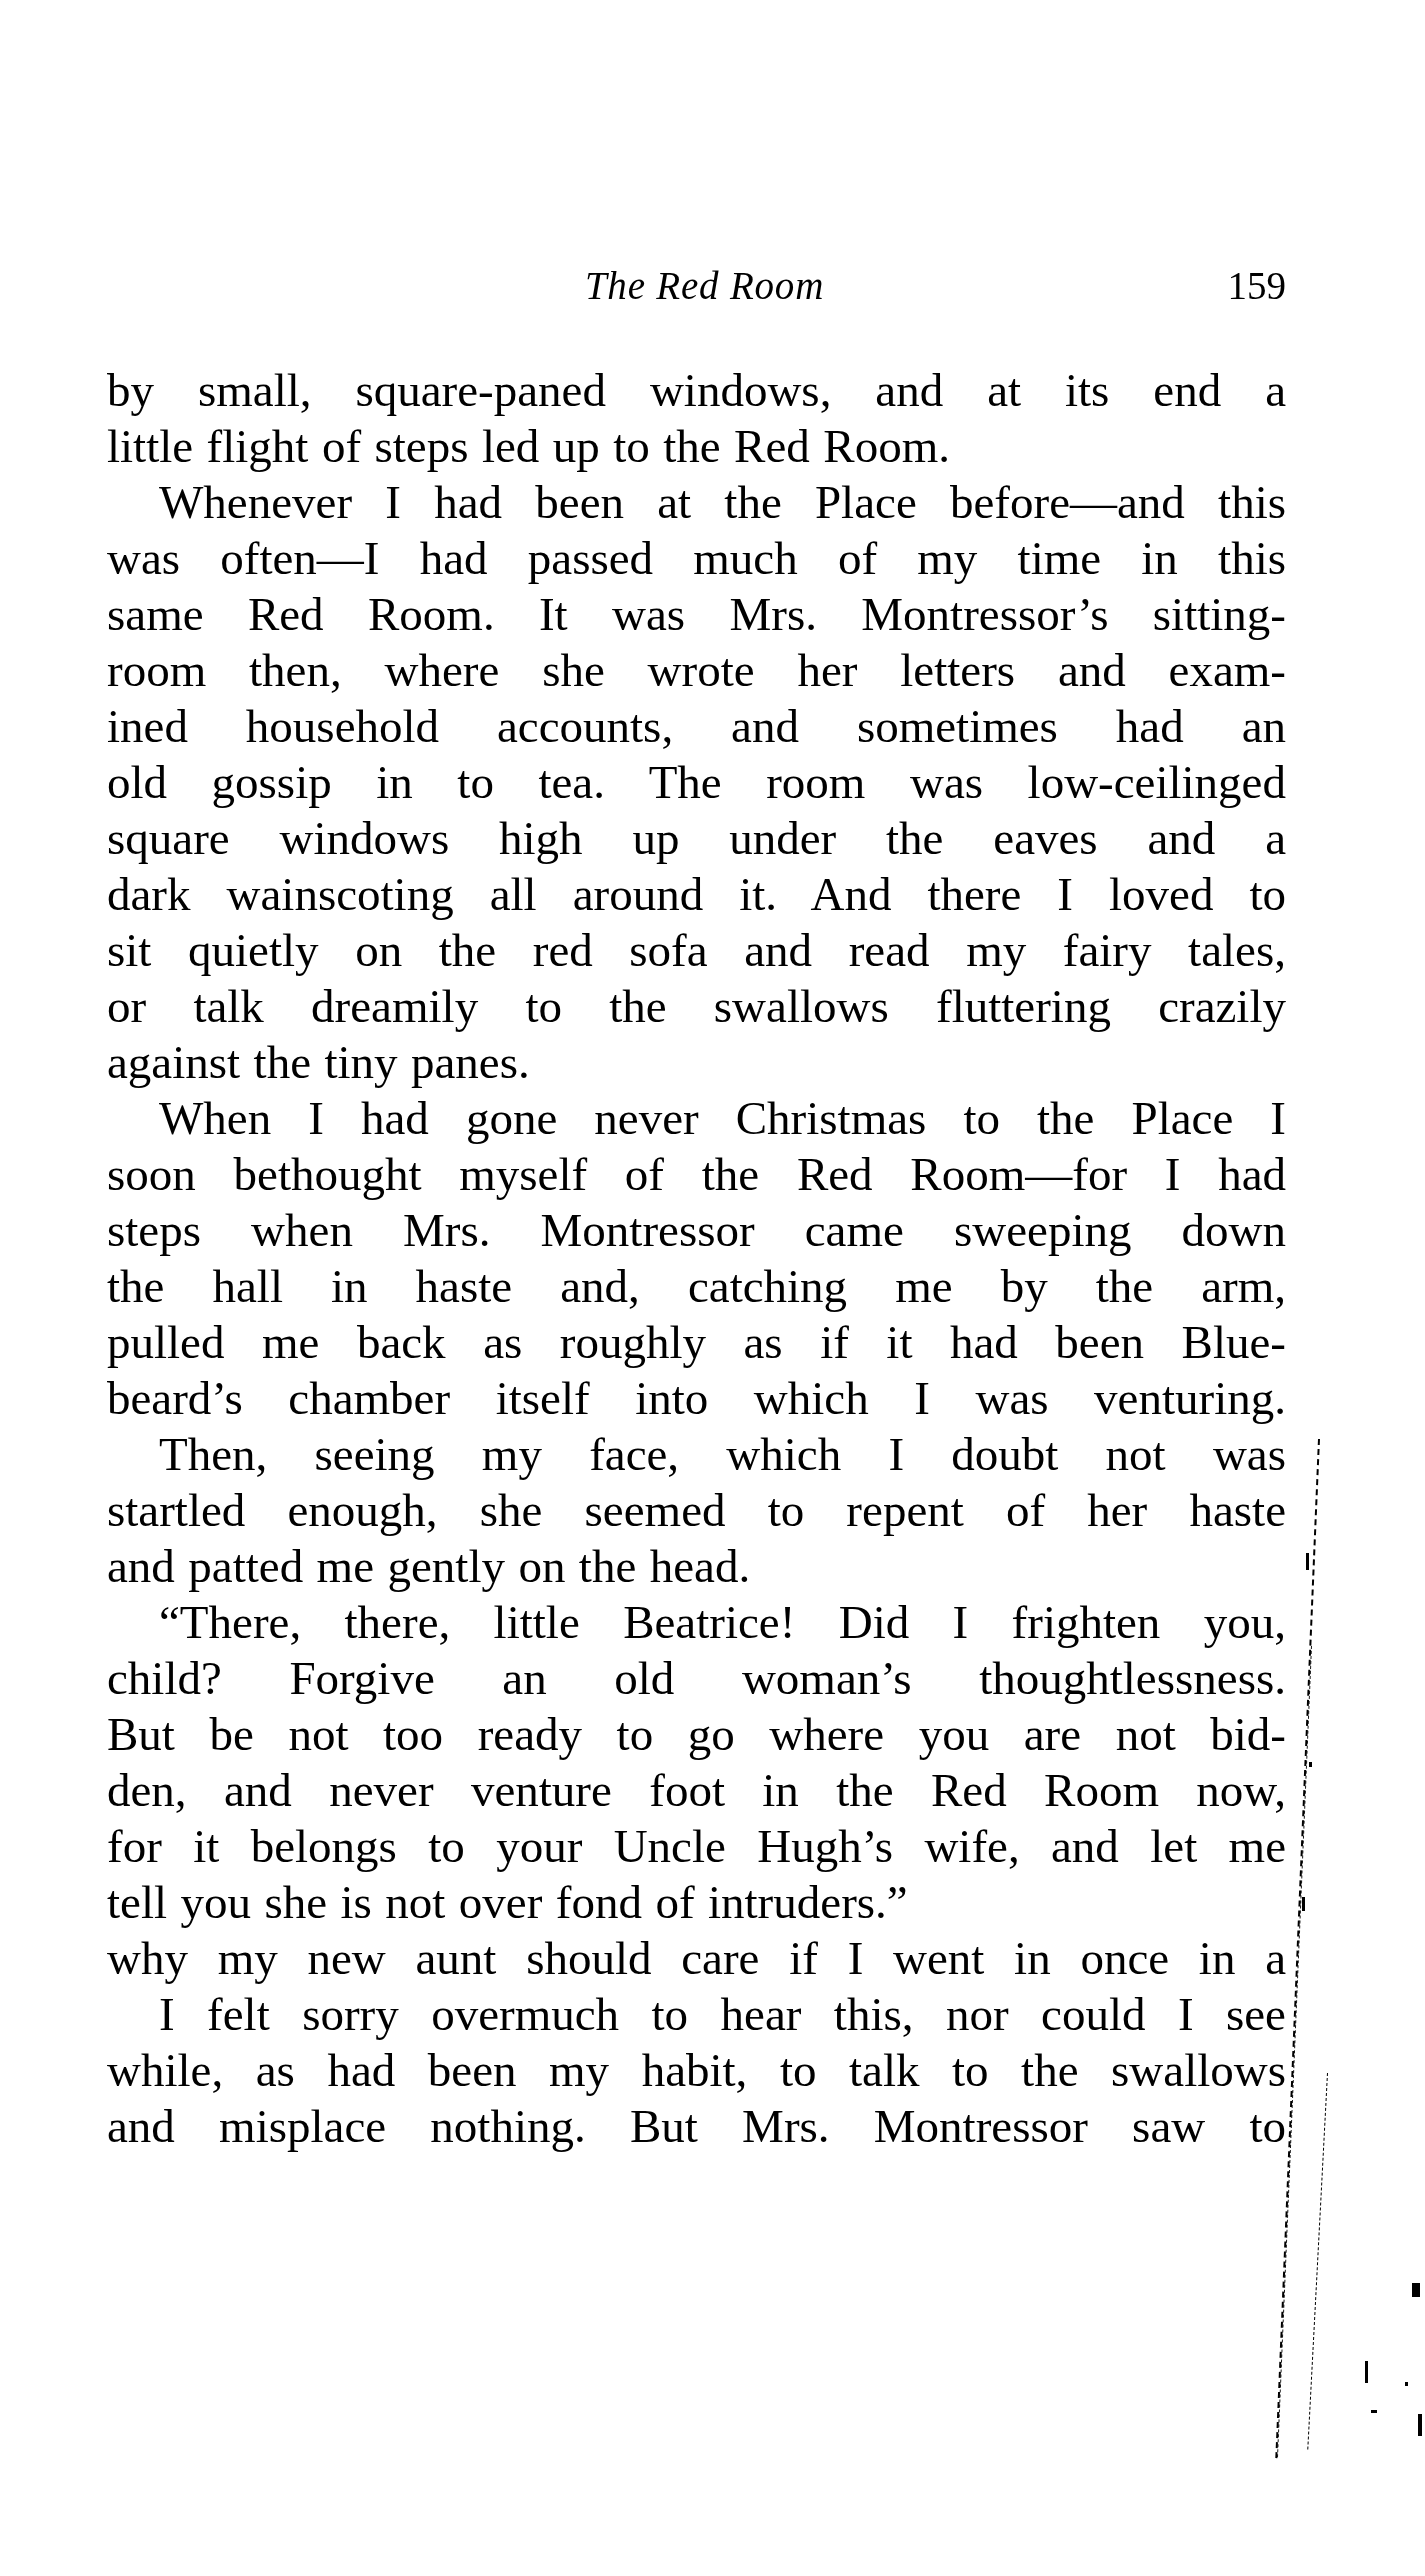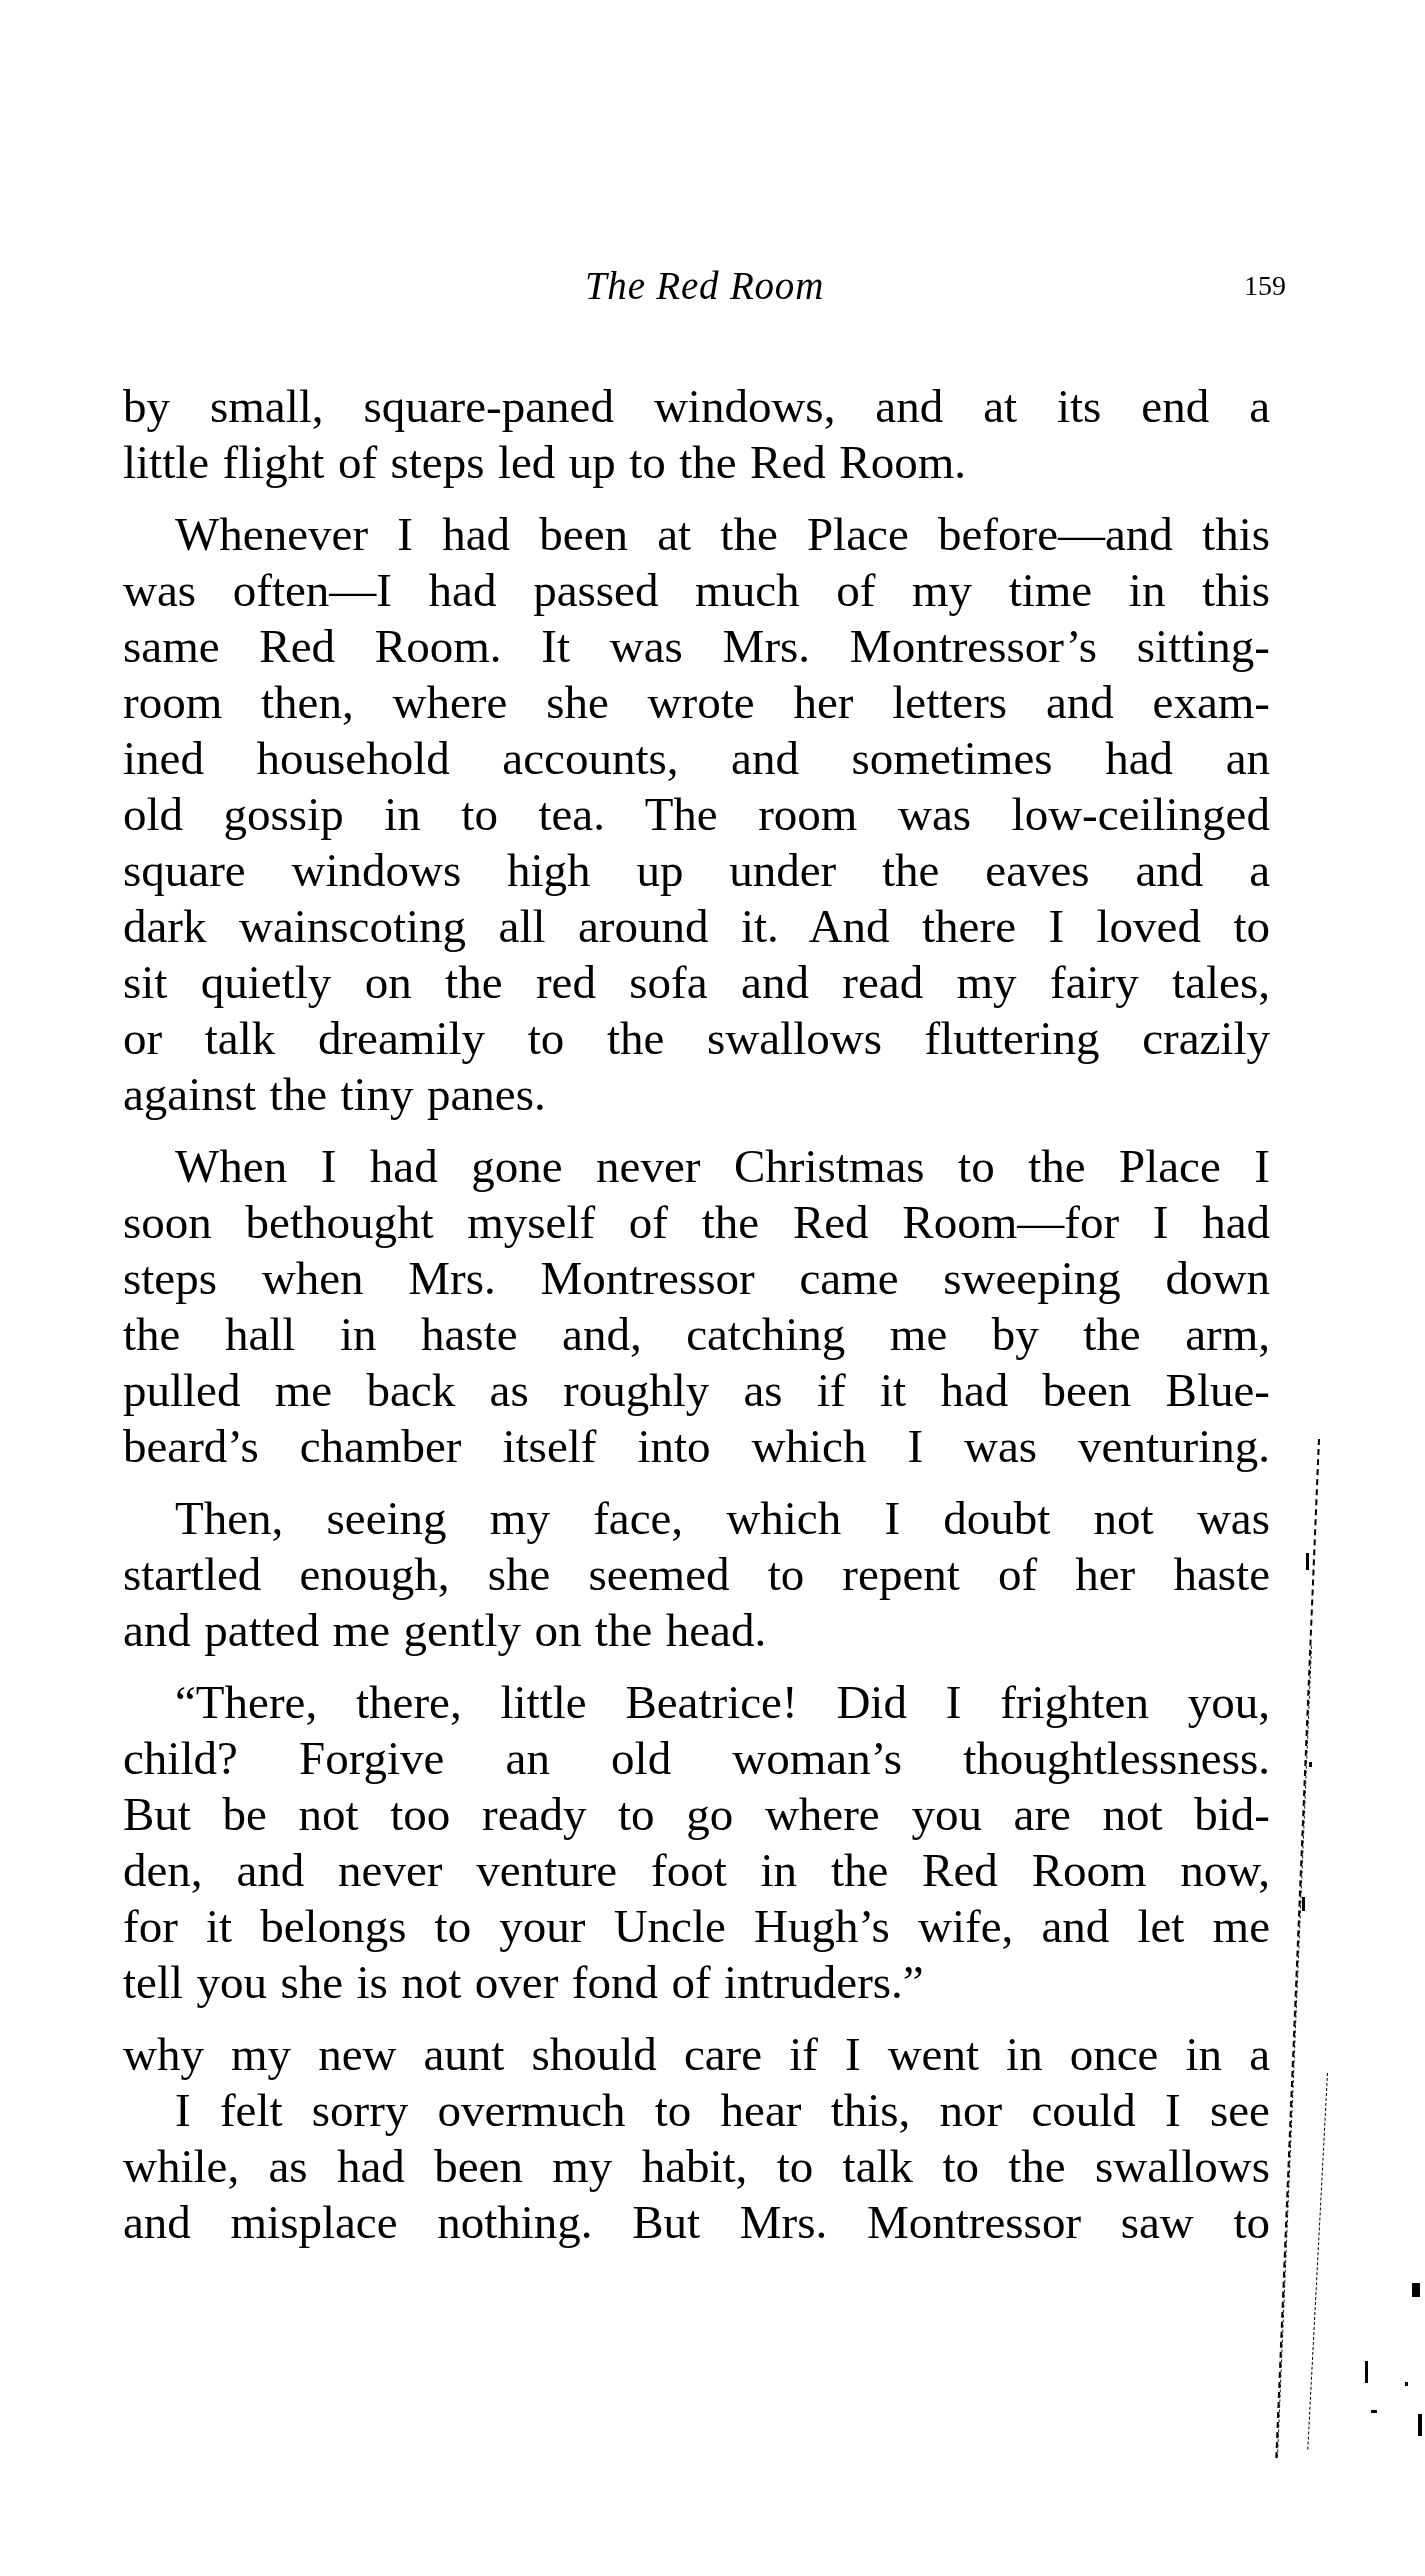--- a/index.html
+++ b/index.html
@@ -18,30 +18,30 @@
   }
   .running-title {
     position: absolute; left: 8px; width: 100%;
     text-align: center;
     font-style: italic;
     font-size: 39px; line-height: 44px;
     letter-spacing: 0.8px;
   }
   .page-number {
     position: absolute; right: 0; top: 0;
-    font-size: 28px; line-height: 44px;
+    font-size: 39px; line-height: 44px;
   }
   .body-text {
     position: absolute;
     left: 107px; top: 362px; width: 1179px;
     font-size: 47px;
     line-height: 56px;
     word-spacing: 1.7px;
   }
-  .para { margin: 16px; }
+  .para { margin: 0; }
   .line { white-space: normal; }
   .line.j { text-align: justify; text-align-last: justify; }
   .line.first { text-indent: 52px; }
   
   .artifact { position: absolute; }
   .scratch {
     position: absolute;
     border-left: 2.5px dashed #000;
     transform-origin: top left;
   }

